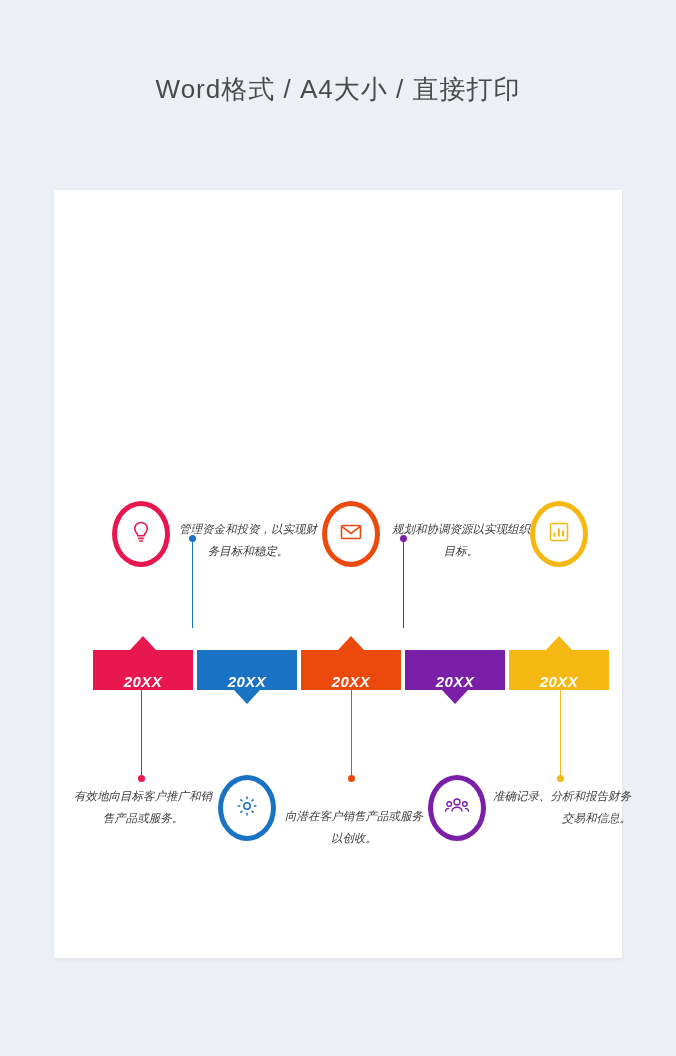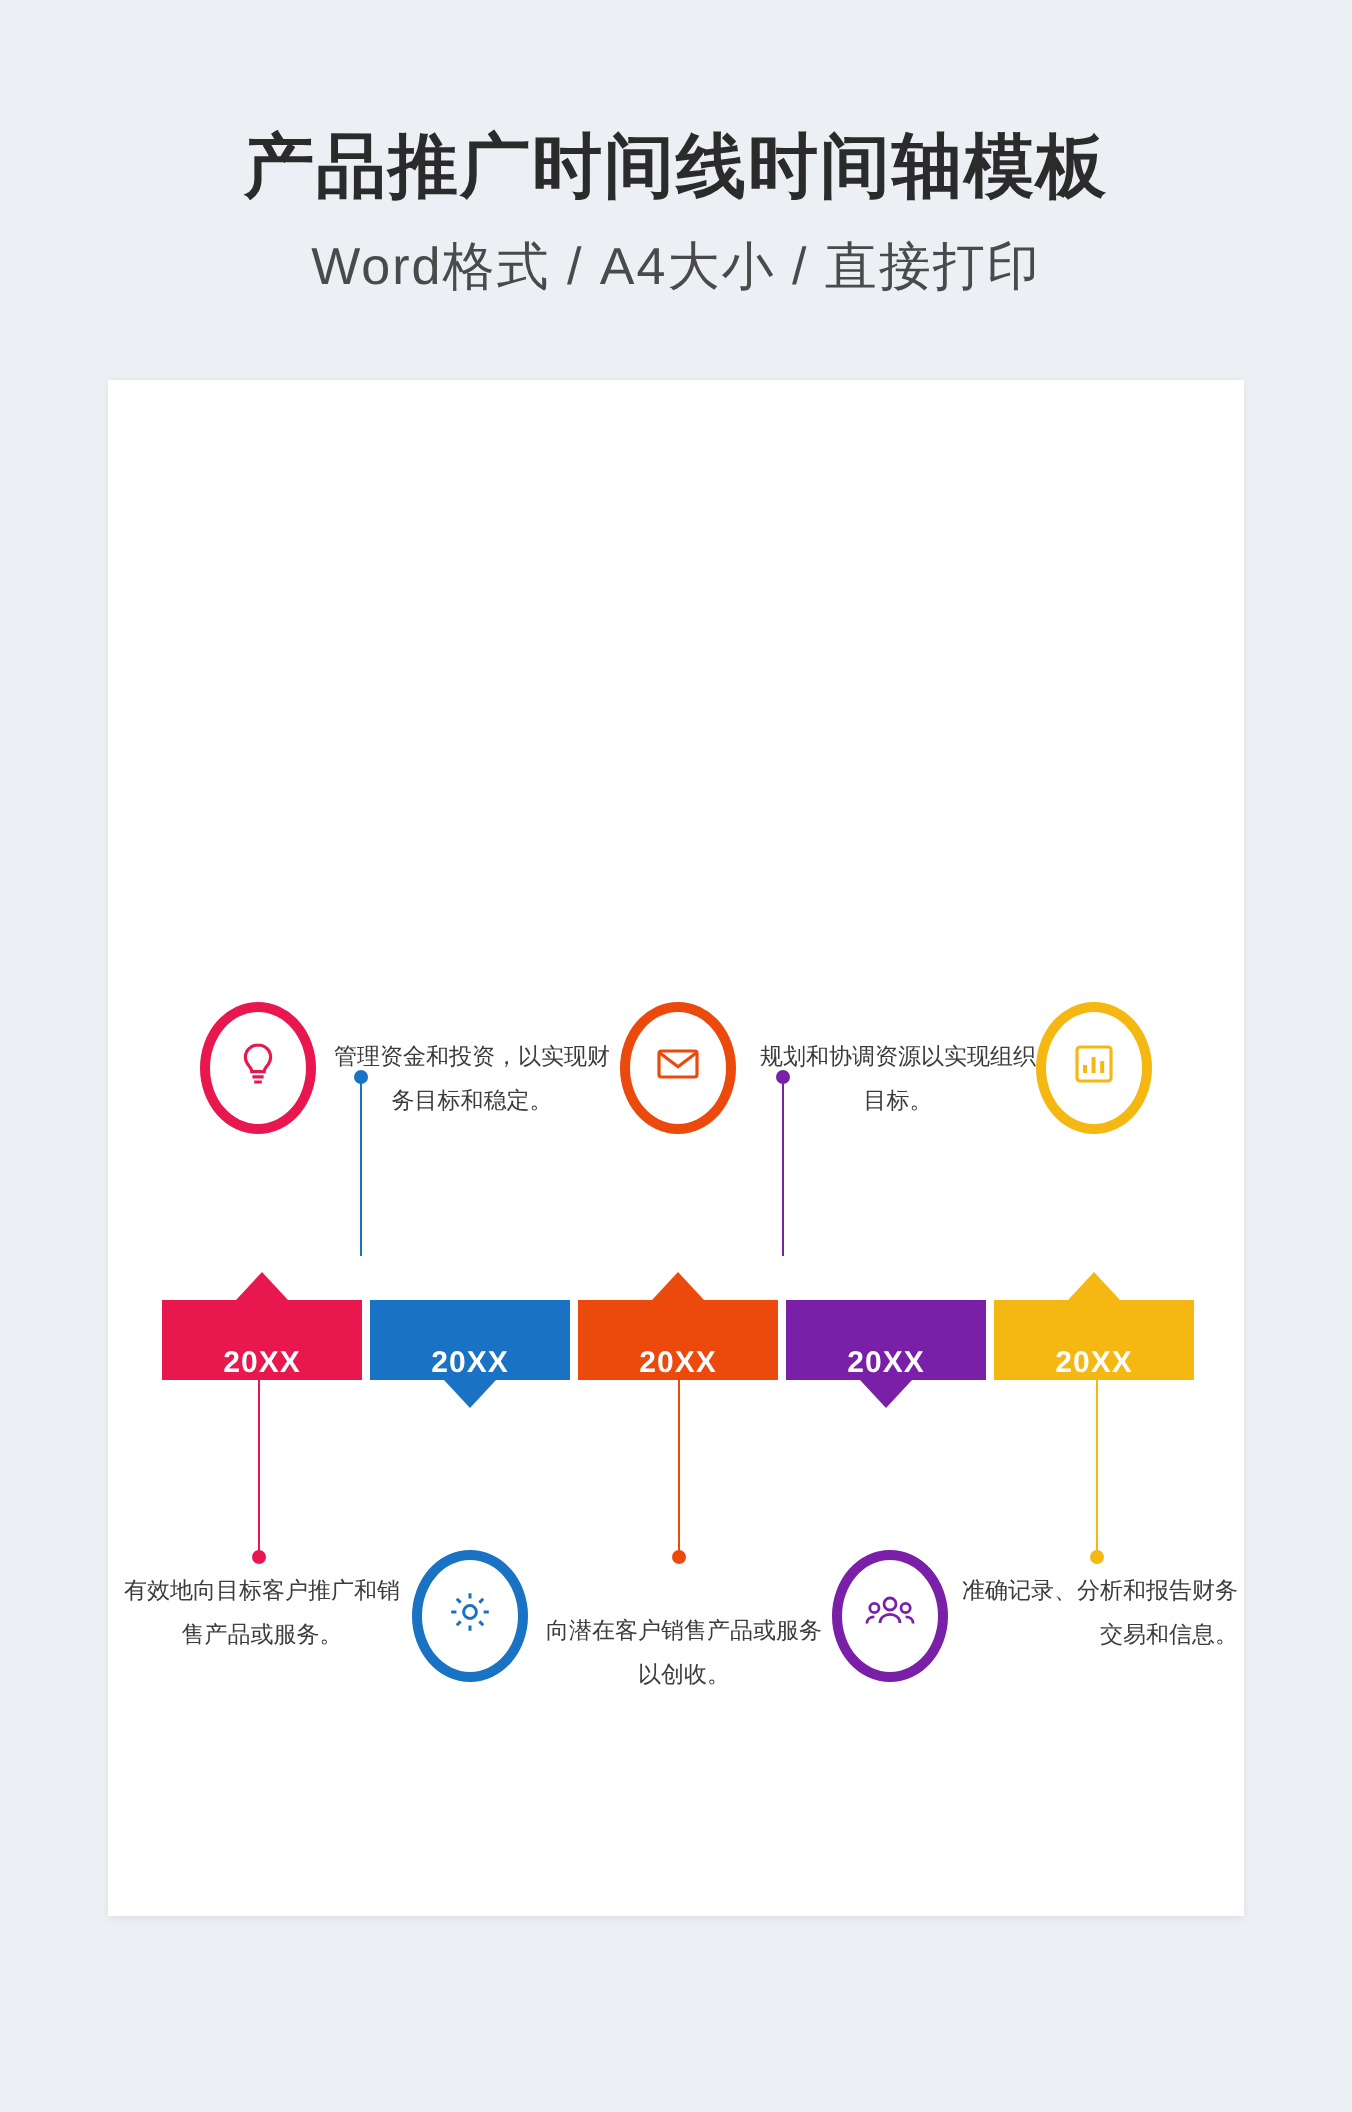--- a/index.html
+++ b/index.html
@@ -40,24 +40,25 @@
     position: absolute;
     left: 54px;
     top: 190px;
     width: 568px;
     height: 768px;
     background: #ffffff;
     box-shadow: 0 1px 4px rgba(0,0,0,0.07);
   }
   .canvas {
     position: absolute;
-    left: 0;
+    left: 12px;
     top: 0;
     width: 568px;
     height: 828px;
+    font-style: italic;
   }
 
   
   .icon-circle {
     position: absolute;
     width: 58px;
     height: 66px;
     border-radius: 50%;
     background: #ffffff;
     box-sizing: border-box;
@@ -121,21 +122,20 @@
     text-align: center;
     width: 128px;
   }
 </style>
 </head>
 <body>
 
 <div class="page">
 
   <div class="header">
-    <h1 class="title">产品推广时间线时间轴模板</h1>
     <div class="subtitle">Word格式 / A4大小 / 直接打印</div>
   </div>
 
   <div class="sheet">
     <div class="canvas">
 
       <div class="icon-circle" style="left:46px; top:311px; border:5px solid #e8174e;">
         <span class="glyph" style="color:#e8174e;">
           <svg width="22" height="24" viewBox="0 0 22 24" fill="none" stroke="#e8174e" stroke-width="1.6">
             <path d="M11 2.5c-3.6 0-6.3 2.7-6.3 6.1 0 2.4 1.3 3.8 2.3 5 .6.8.9 1.4.9 2.2h6.2c0-.8.3-1.4.9-2.2 1-1.2 2.3-2.6 2.3-5 0-3.4-2.7-6.1-6.3-6.1z"></path>

